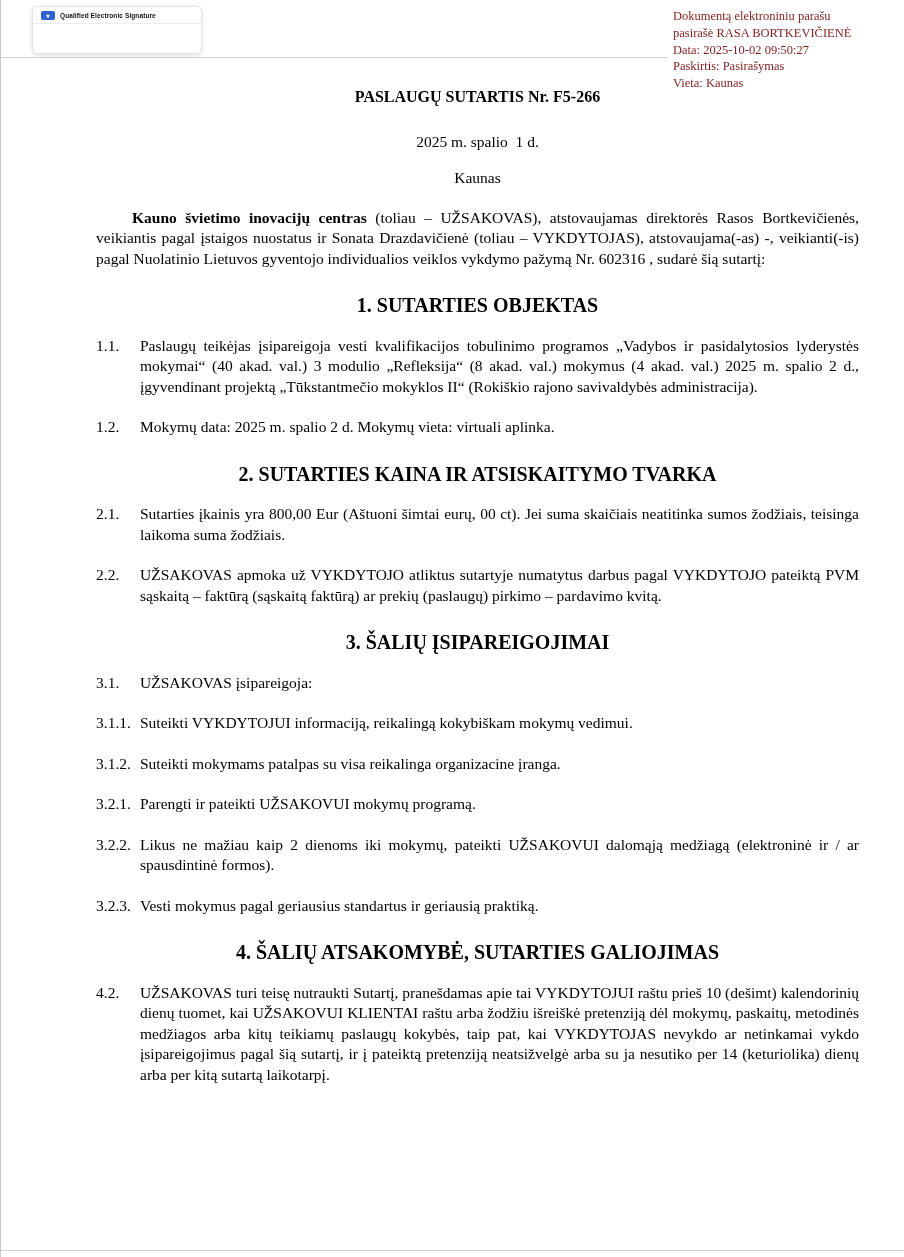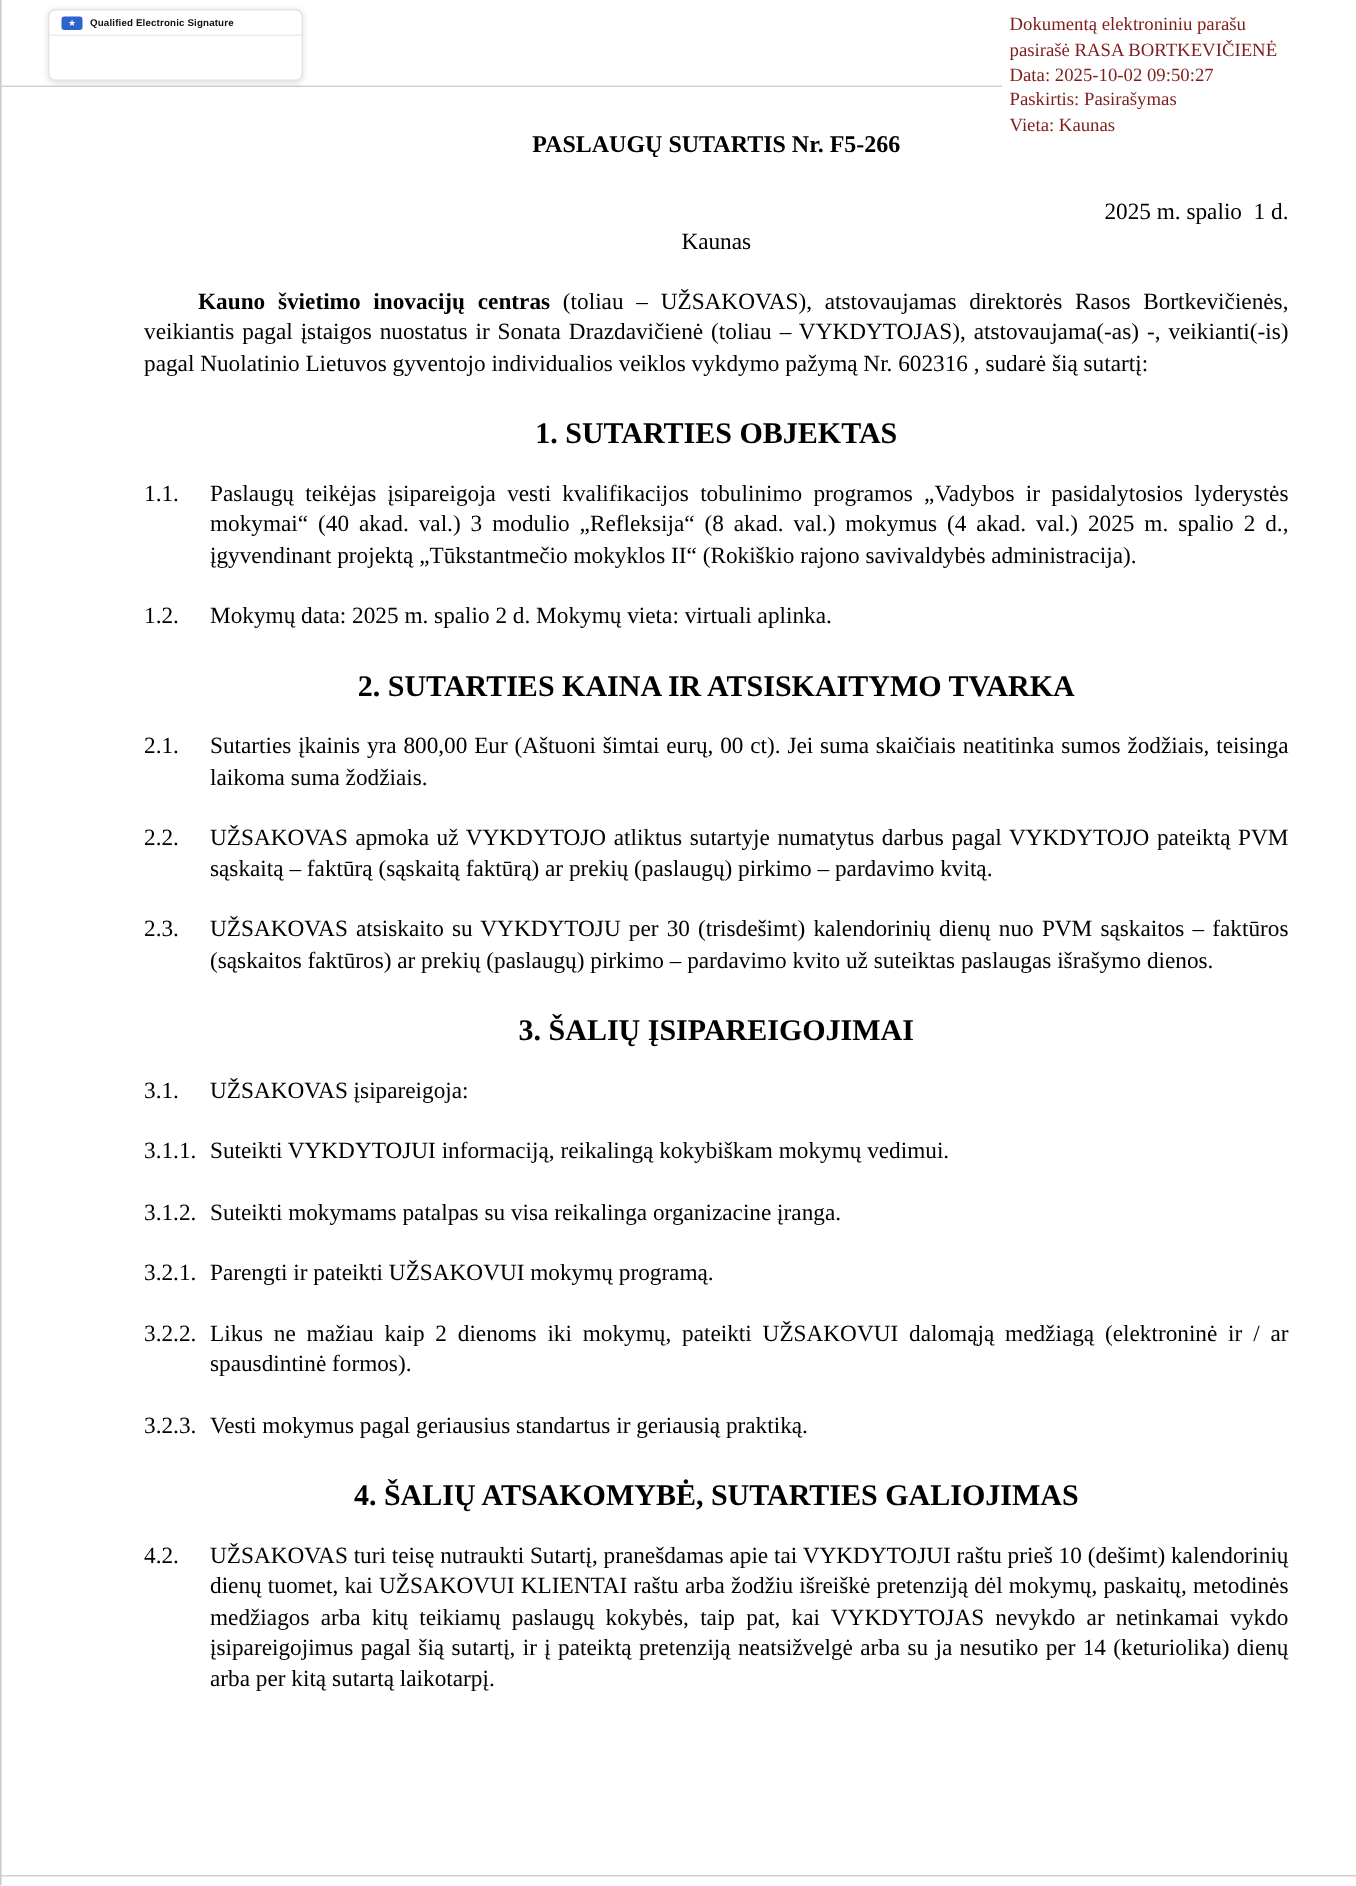--- a/index.html
+++ b/index.html
@@ -54,22 +54,22 @@
     font-size:12.5px;line-height:16.8px;color:#7f1d1d;
   }
 
   
   .content{
     position:absolute;left:0;top:0;width:904px;box-sizing:border-box;
     padding:87px 46px 0 95px;
     font-size:15.5px;line-height:20.5px;
   }
   .doc-title{font-size:16px;font-weight:700;text-align:center;margin:0 0 24px;}
-  .doc-date{text-align:right;margin:0;white-space:pre-wrap;}
-  .doc-city{text-align:center;margin:0 0 19px;}
+  .doc-date{text-align:center;margin:0;white-space:pre-wrap;}
+  .doc-city{text-align:center;margin:16px 0 19px;}
   .intro{margin:0;text-align:justify;text-indent:36px;}
   .sec-heading{font-size:20px;font-weight:700;text-align:center;margin:26px 0 10px;}
   .item{display:flex;margin-top:20px;}
   .item .num{flex:0 0 44px;width:44px;}
   .item .txt{flex:1;text-align:justify;}
   .gap-before{margin-top:26px;}
 </style>
 </head>
 <body>
 
@@ -113,24 +113,20 @@
 
     <div class="sec-heading">2. SUTARTIES KAINA IR ATSISKAITYMO TVARKA</div>
     <div class="item">
       <span class="num">2.1.</span>
       <span class="txt">Sutarties įkainis yra  800,00 Eur (Aštuoni šimtai eurų, 00 ct). Jei suma skaičiais neatitinka sumos žodžiais, teisinga laikoma suma žodžiais.</span>
     </div>
     <div class="item">
       <span class="num">2.2.</span>
       <span class="txt">UŽSAKOVAS apmoka už VYKDYTOJO atliktus sutartyje numatytus darbus pagal VYKDYTOJO pateiktą PVM sąskaitą – faktūrą (sąskaitą faktūrą) ar prekių (paslaugų) pirkimo – pardavimo kvitą.</span>
     </div>
-    <div class="item">
-      <span class="num">2.3.</span>
-      <span class="txt">UŽSAKOVAS atsiskaito su VYKDYTOJU per 30 (trisdešimt) kalendorinių dienų nuo PVM sąskaitos – faktūros (sąskaitos faktūros) ar prekių (paslaugų) pirkimo – pardavimo kvito už suteiktas paslaugas išrašymo dienos.</span>
-    </div>
 
     <div class="sec-heading">3. ŠALIŲ ĮSIPAREIGOJIMAI</div>
     <div class="item">
       <span class="num">3.1.</span>
       <span class="txt">UŽSAKOVAS įsipareigoja:</span>
     </div>
     <div class="item">
       <span class="num">3.1.1.</span>
       <span class="txt">Suteikti VYKDYTOJUI informaciją, reikalingą kokybiškam mokymų vedimui.</span>
     </div>

